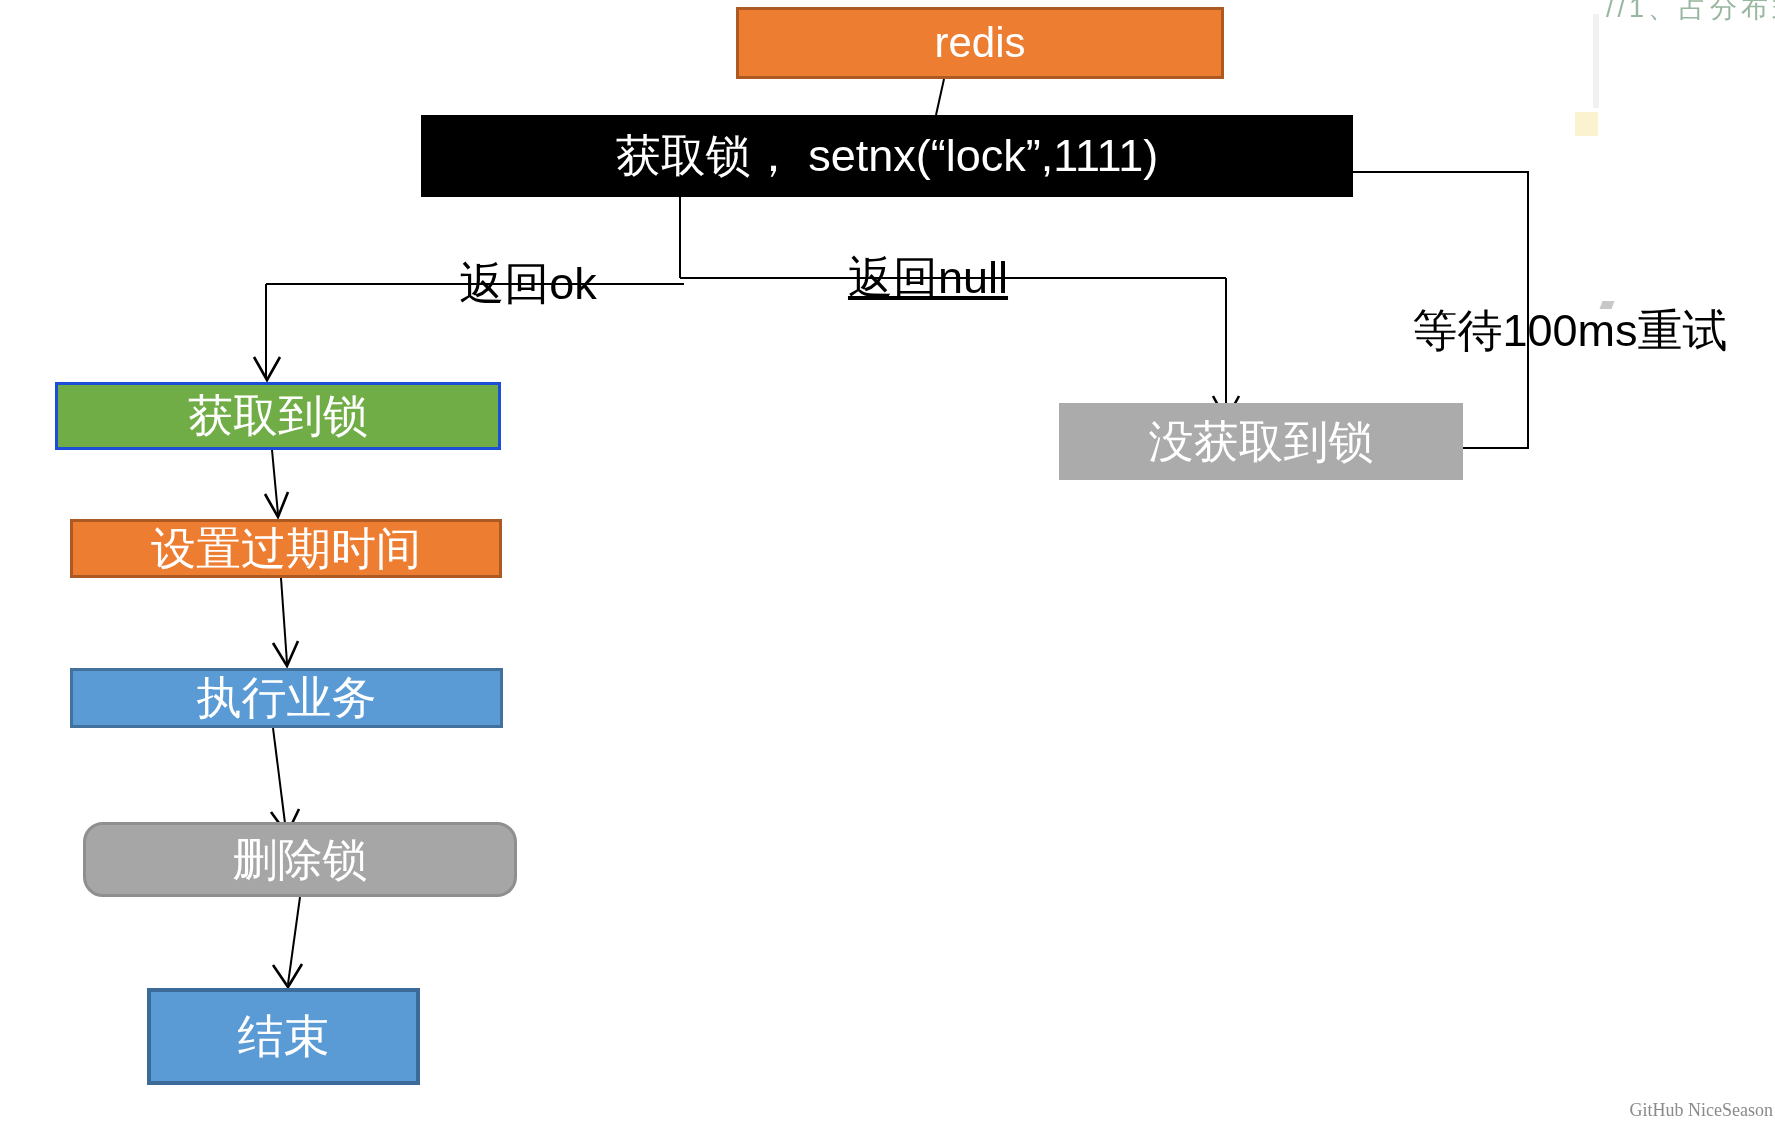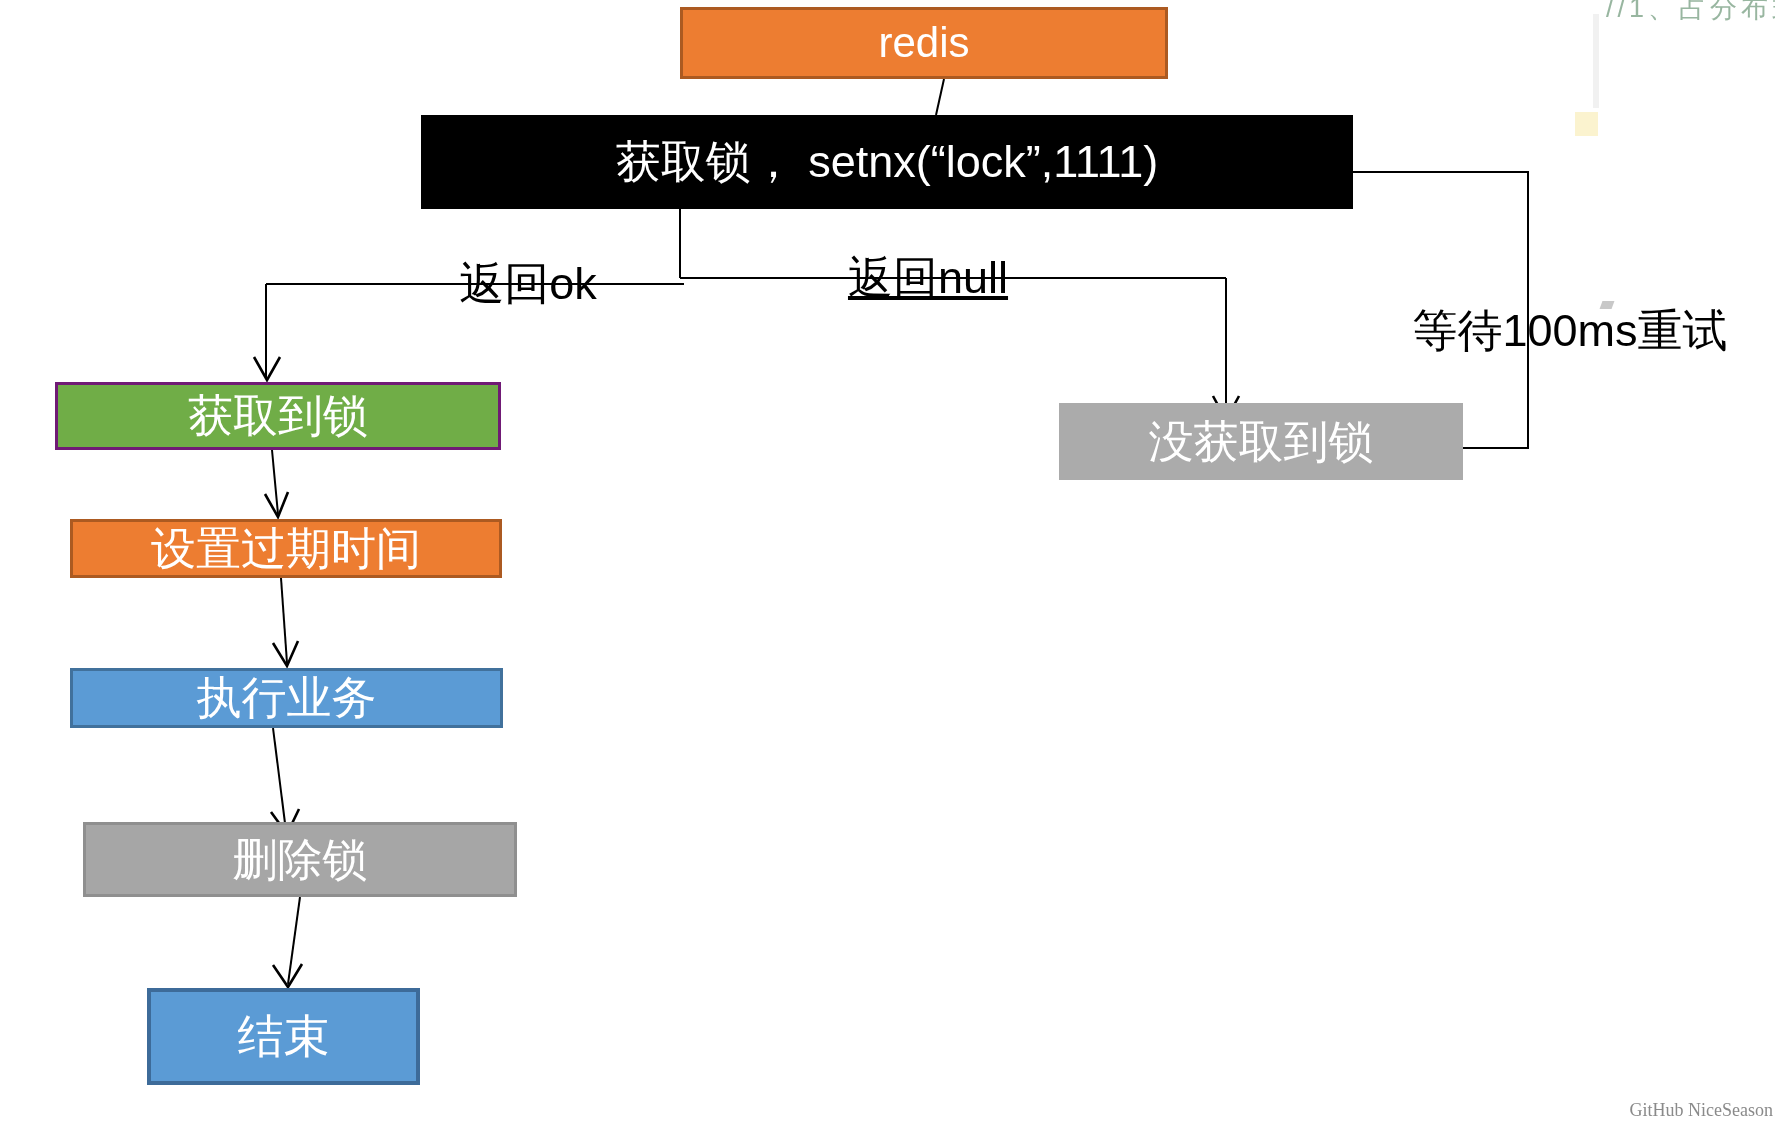--- a/index.html
+++ b/index.html
@@ -4,21 +4,21 @@
 <style>
   html,body{margin:0;padding:0;background:#ffffff;}
   body{width:1775px;height:1123px;overflow:hidden;
        font-family:"Liberation Sans","DejaVu Sans",sans-serif;}
   #stage{position:relative;width:1775px;height:1123px;background:#ffffff;overflow:hidden;}
   #wires{position:absolute;left:0;top:0;z-index:1;}
   .node{position:absolute;z-index:2;display:flex;align-items:center;justify-content:center;
         color:#ffffff;box-sizing:border-box;white-space:nowrap;}
   .fill-orange{background:#ED7D31;border:3px solid #AC5A21;}
   .fill-black{background:#000000;border:none;}
-  .fill-green{background:#70AD47;border:3px solid #701a75;}
+  .fill-green{background:#70AD47;border:3px solid #1d4ed8;}
   .fill-blue{background:#5B9BD5;border:3px solid #41719C;}
   .fill-blue-thick{background:#5B9BD5;border:4px solid #3D6B99;}
   .fill-gray{background:#A6A6A6;border:3px solid #8F8F8F;}
   .fill-gray-plain{background:#ABABAB;border:none;}
   .edge-label{position:absolute;z-index:3;transform:translate(-50%,-50%);
         color:#000000;font-size:45px;white-space:nowrap;}
   .watermark{position:absolute;z-index:3;font-family:"Liberation Serif","DejaVu Serif",serif;
         color:#8a8a8a;font-size:18px;white-space:nowrap;}
   .bg-code{position:absolute;z-index:0;font-size:27px;color:#7fa489;opacity:.8;
         letter-spacing:4px;white-space:nowrap;}
@@ -51,31 +51,31 @@
     <g stroke="#000000" stroke-width="2.6" fill="none">
       <path d="M254,357 L267,380 L280,357"></path>
       <path d="M1213,396 L1226,420 L1239,396"></path>
       <path d="M265,494 L278,517 L288,492"></path>
       <path d="M273,643 L287,666 L298,641"></path>
       <path d="M271,812 L287,834 L299,809"></path>
       <path d="M273,965 L288,987 L302,964"></path>
     </g>
   </svg>
 
-  <div class="node fill-orange" style="left:680px;top:7px;width:488px;height:72px;font-size:42px;">redis</div>
+  <div class="node fill-orange" style="left:736px;top:7px;width:488px;height:72px;font-size:42px;">redis</div>
 
-  <div class="node fill-black" style="left:421px;top:115px;width:932px;height:94px;font-size:45px;">获取锁， setnx(“lock”,1111)</div>
+  <div class="node fill-black" style="left:421px;top:115px;width:932px;height:82px;font-size:45px;">获取锁， setnx(“lock”,1111)</div>
 
   <div class="node fill-green" style="left:55px;top:382px;width:446px;height:68px;font-size:45px;">获取到锁</div>
 
   <div class="node fill-orange" style="left:70px;top:519px;width:432px;height:59px;font-size:45px;">设置过期时间</div>
 
   <div class="node fill-blue" style="left:70px;top:668px;width:433px;height:60px;font-size:45px;">执行业务</div>
 
-  <div class="node fill-gray" style="left:83px;top:822px;width:434px;height:75px;font-size:45px;">删除锁</div>
+  <div class="node fill-gray" style="left:83px;top:822px;width:434px;height:75px;font-size:45px;border-radius:20px;">删除锁</div>
 
   <div class="node fill-blue-thick" style="left:147px;top:988px;width:273px;height:97px;font-size:46px;">结束</div>
 
   <div class="node fill-gray-plain" style="left:1059px;top:403px;width:404px;height:77px;font-size:45px;">没获取到锁</div>
 
   <div class="edge-label" style="left:528px;top:284px;">返回ok</div>
 
   <div class="edge-label" style="left:928px;top:278px;text-decoration:underline;">返回null</div>
 
   <div class="edge-label" style="left:1538px;top:331px;margin-left:32px;">等待100ms重试</div>

